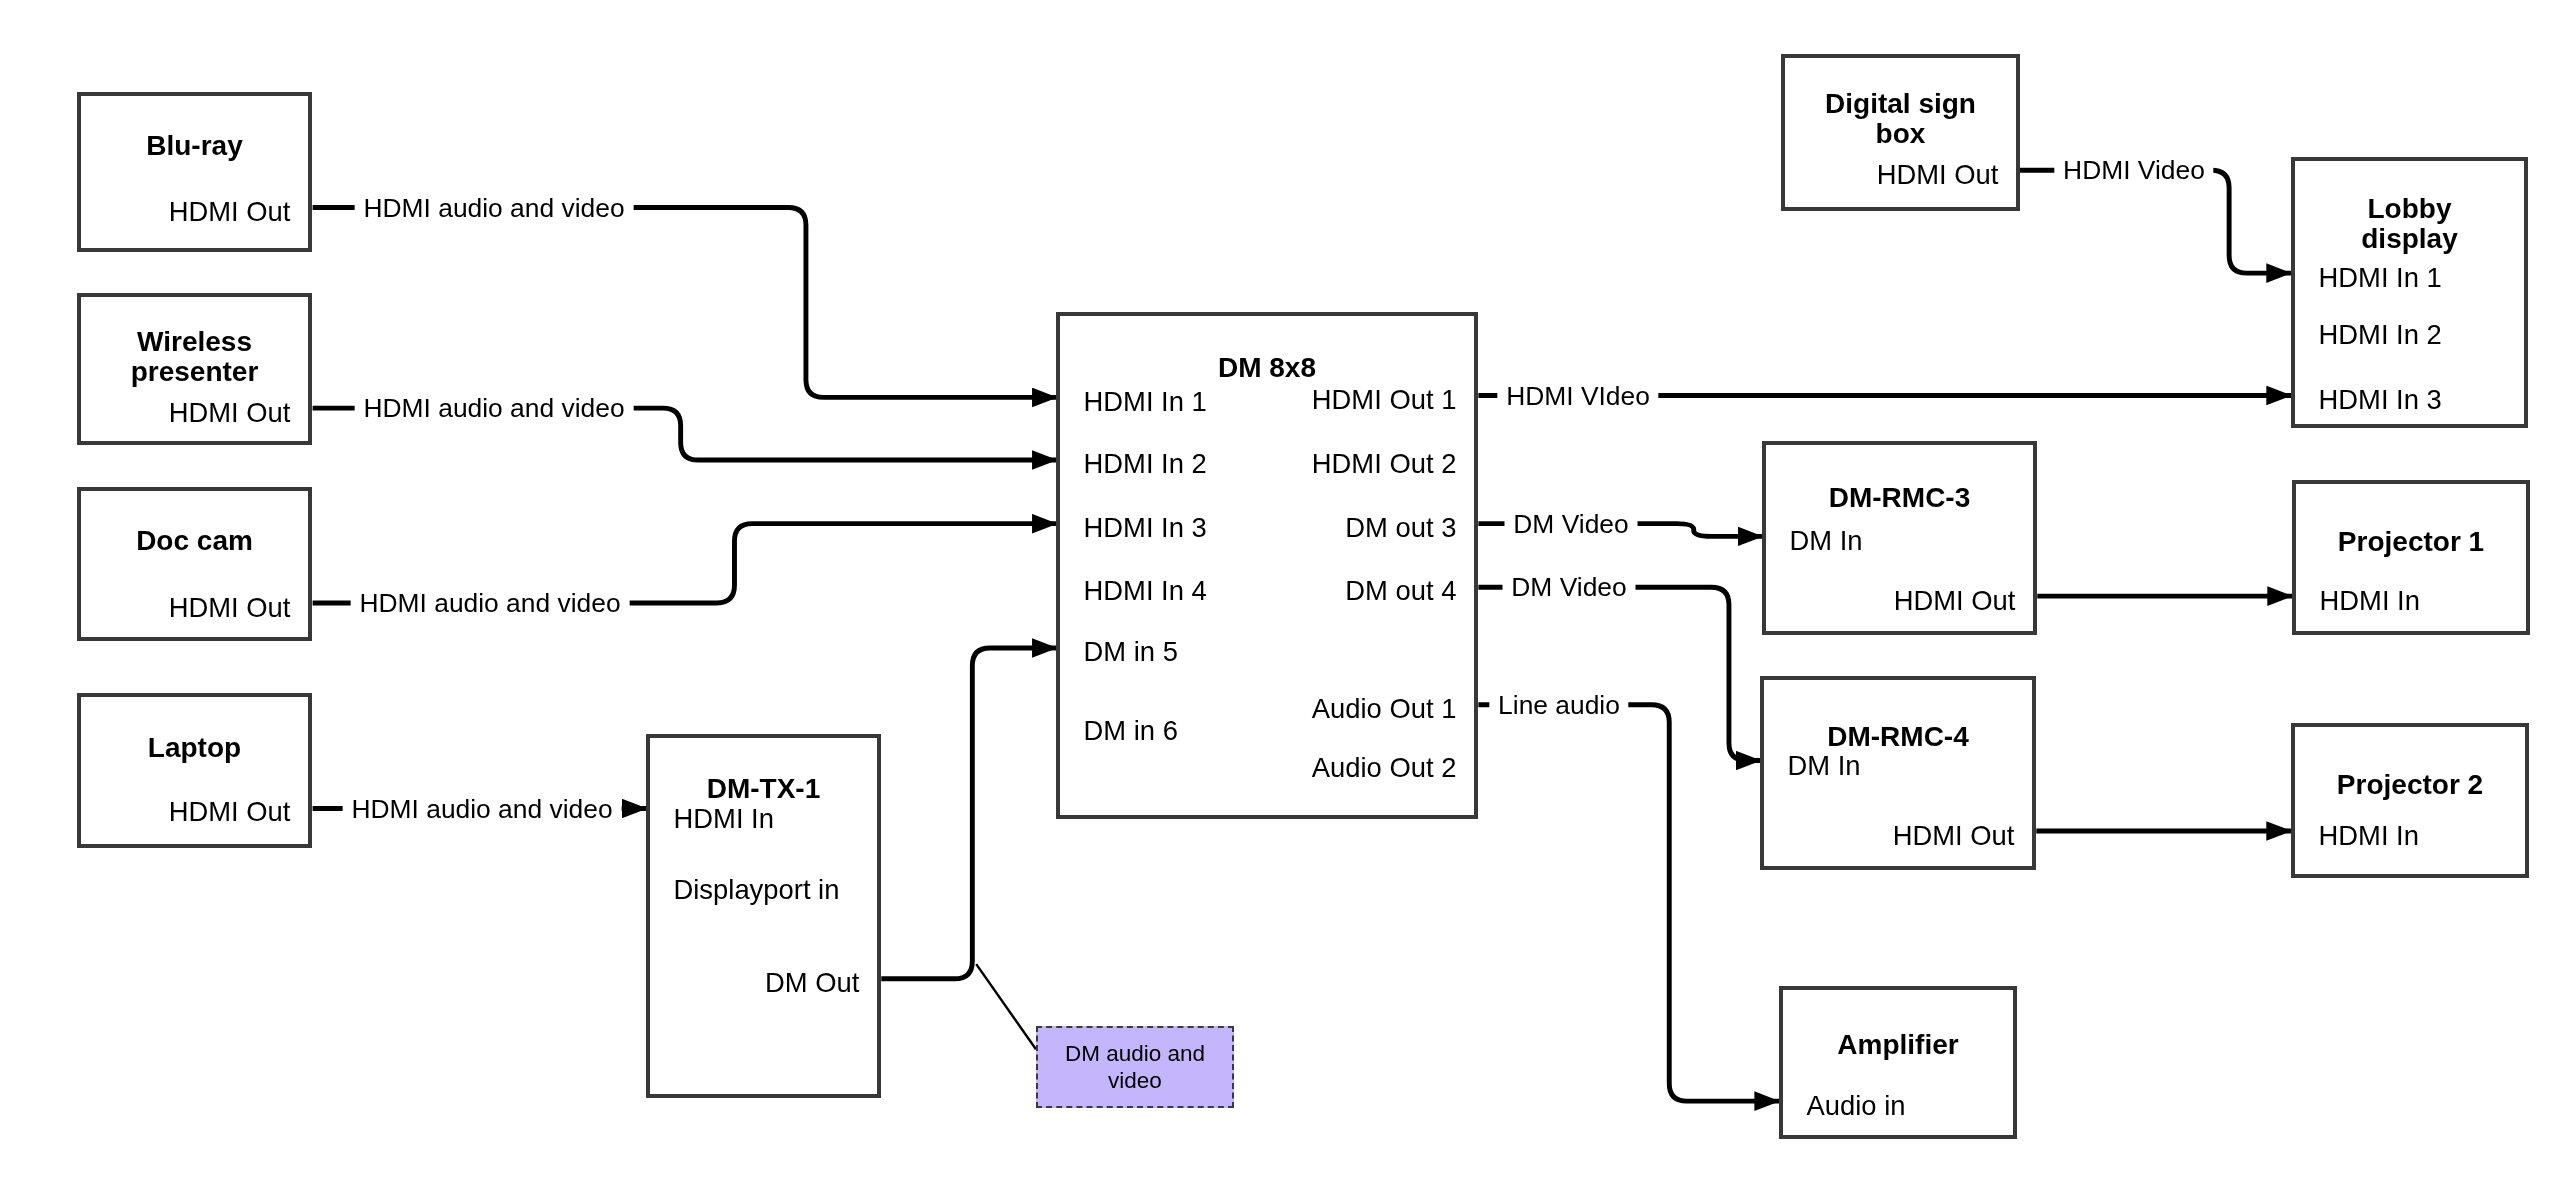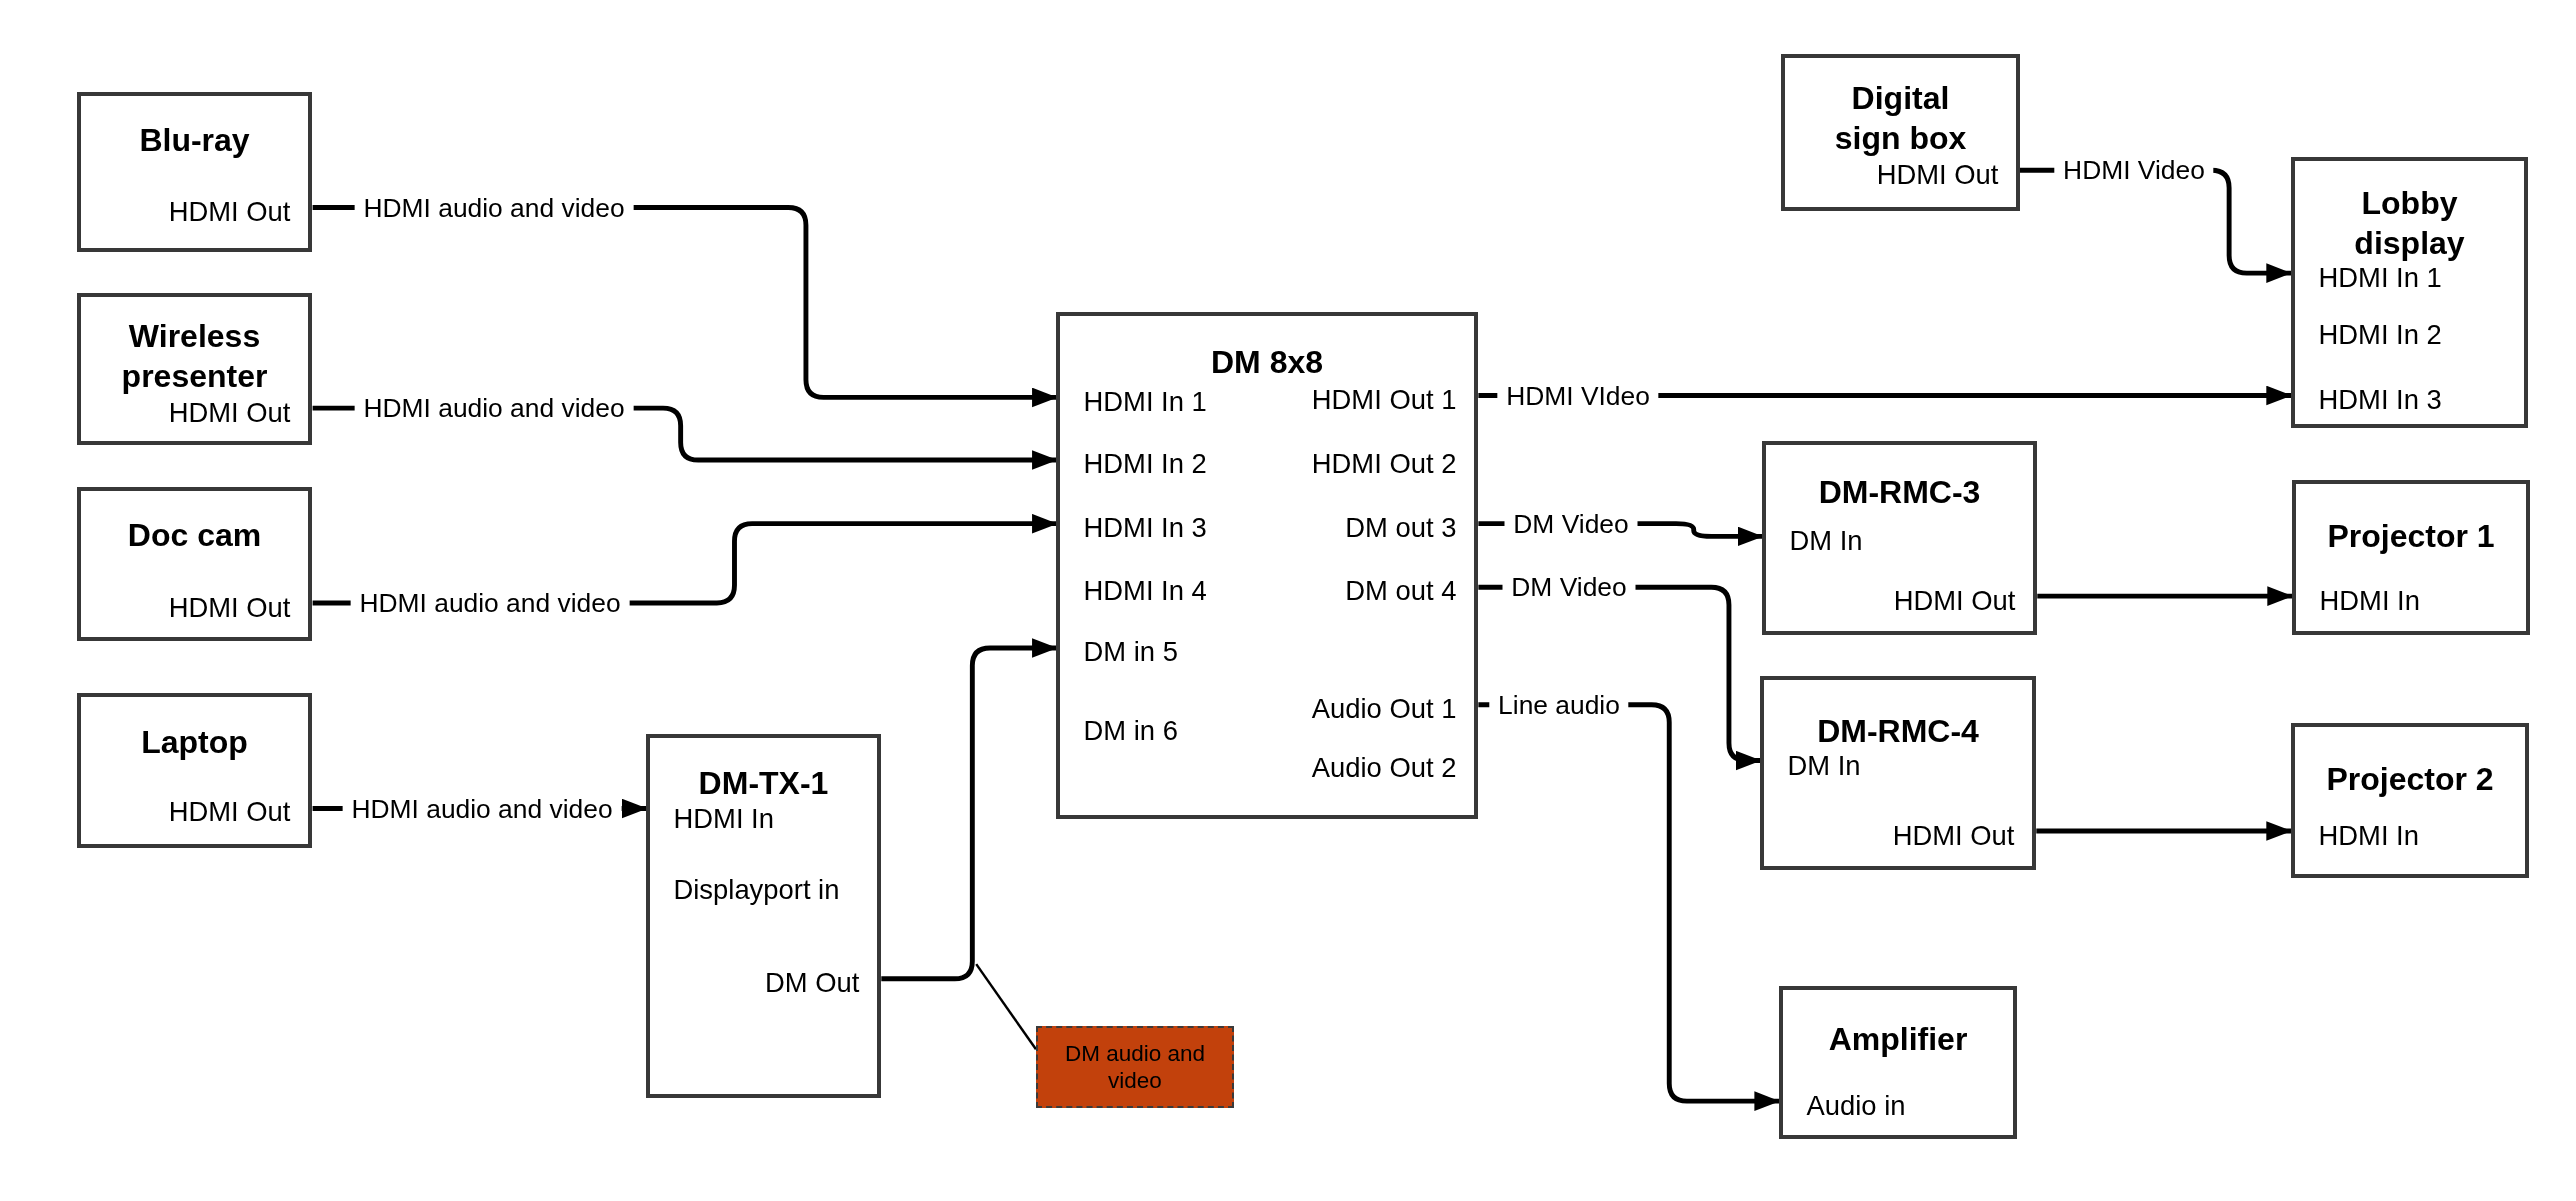--- a/index.html
+++ b/index.html
@@ -1,29 +1,29 @@
 <!DOCTYPE html>
 <html><head>
 <meta charset="utf-8">
 <style>
   html,body{margin:0;padding:0;background:#fff;}
   body{font-family:"Liberation Sans", sans-serif;color:#000;}
   #stage{position:relative;width:2576px;height:1201px;background:#fff;overflow:hidden;}
   #wires{position:absolute;left:0;top:0;width:2576px;height:1201px;}
   .node{position:absolute;background:#fff;border:4.9px solid #383838;box-sizing:border-box;}
-  .title{font-weight:bold;font-size:32px;line-height:40px;text-align:center;margin:6px auto;white-space:normal;}
+  .title{font-weight:bold;font-size:28px;line-height:30px;text-align:center;margin:17px auto;white-space:normal;}
   .w170{max-width:171px;}
   .port{position:absolute;font-size:27.4px;line-height:33px;white-space:nowrap;}
   .pl{left:0;padding-left:23.5px;}
   .pr{right:0;padding-right:17.6px;text-align:right;}
   .elabel{position:absolute;transform:translate(-50%,-50%);background:#fff;padding:0 8.8px;
           font-size:26.4px;line-height:31px;white-space:nowrap;}
   .note{position:absolute;left:1036px;top:1026px;width:198px;height:82px;border:2px dashed #3a3a3a;
         box-sizing:border-box;display:flex;align-items:center;justify-content:center;
-        text-align:center;font-size:22.5px;line-height:27.4px;padding:3.9px 11.7px;background:#c2410c;}
+        text-align:center;font-size:22.5px;line-height:27.4px;padding:3.9px 11.7px;background:#c4b5fd;}
 </style>
 </head>
 <body>
 
 <div id="stage">
 
   <svg id="wires" viewBox="0 0 2631 1227">
     <defs>
       <marker id="arrow" markerUnits="userSpaceOnUse" markerWidth="28" markerHeight="22" refX="26" refY="10" orient="auto">
         <path d="M0,0 L26,10 L0,20 Z" fill="#000"></path>

